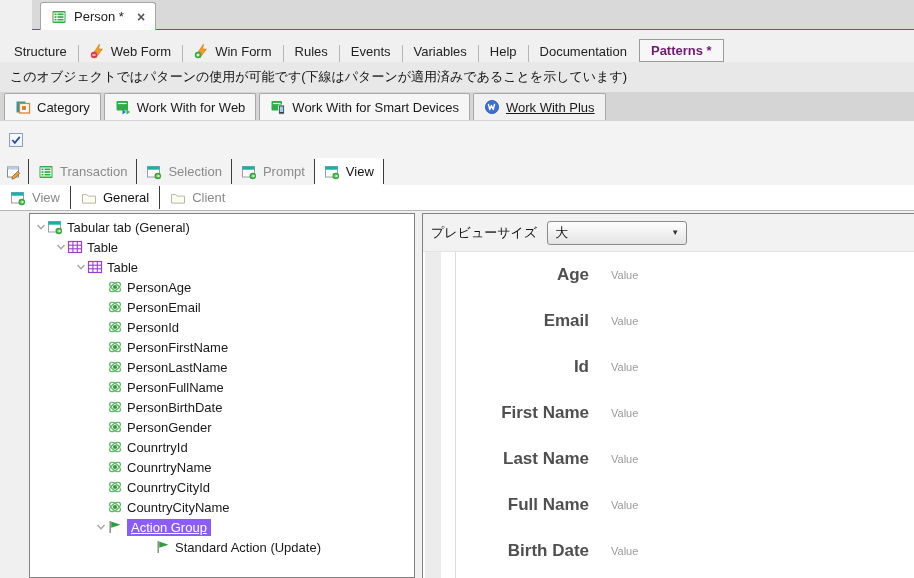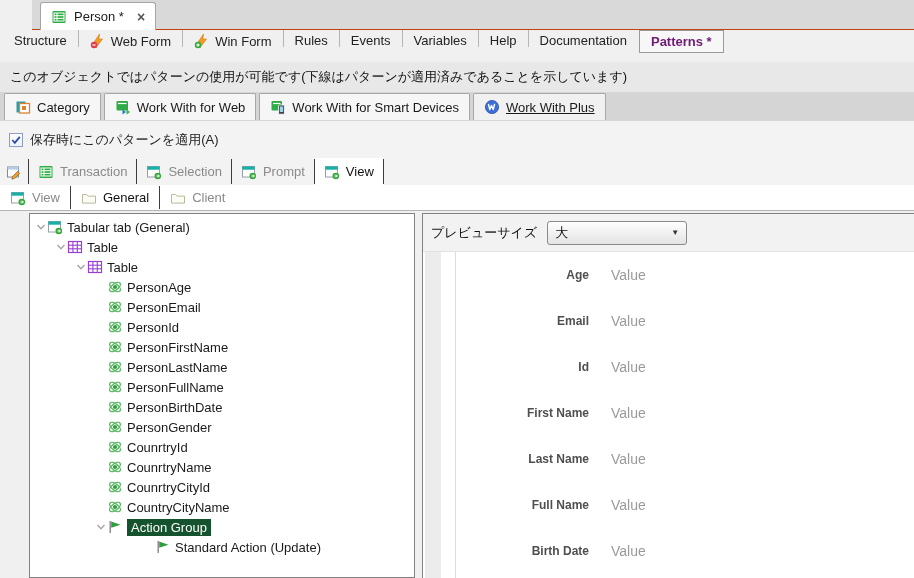--- a/index.html
+++ b/index.html
@@ -6,21 +6,21 @@
   html,body { width:914px; height:578px; overflow:hidden; }
   body { font-family:"Liberation Sans", sans-serif; font-size:13px; color:#222; background:#f0f0f0; position:relative; }
 
   
   .doc-tab-bar { position:absolute; left:0; top:0; width:914px; height:30px; background:#d9d9d9; border-bottom:1px solid #c2410c;margin-left:32px; }
   .doc-tab { position:absolute; left:8px; top:2px; height:28px; background:#fff; border:1px solid #a5a5a5; border-bottom:none; border-radius:3px 3px 0 0; display:flex; align-items:center; padding:0 10px; gap:7px; }
   .doc-tab .title { font-size:13px; color:#1a1a1a; }
   .doc-tab .close { font-size:14px; color:#555; font-weight:bold; margin-left:6px; cursor:default; }
 
   
-  .toolbar { position:absolute; left:0; top:30px; width:914px; height:32px; background:#f0f0f0; display:flex; align-items:flex-start; padding-left:10px; }
+  .toolbar { position:absolute; left:0; top:30px; width:914px; height:32px; background:#f0f0f0; display:flex; align-items:flex-end; padding-left:10px; }
   .tb-item { display:flex; align-items:center; gap:5px; padding:3px 4px; color:#222; white-space:nowrap; }
   .tb-sep { width:1px; height:17px; background:#b5b5b5; margin:0 7px; }
   .tb-patterns { margin-left:8px; border:1px solid #9a9a9a; background:#f7f7f7; color:#701a75; font-weight:bold; padding:3px 11px; white-space:nowrap; }
 
   
   .info-bar { position:absolute; left:0; top:62px; width:914px; height:30px; background:#e8e8e8; display:flex; align-items:center; padding-left:10px; color:#111; }
 
   
   .pattern-bar { position:absolute; left:0; top:92px; width:914px; height:29px; background:#d5d5d5; display:flex; align-items:flex-start; padding:1px 0 0 4px; }
   .p-tab { height:27px; background:#f6f6f6; border:1px solid #a8a8a8; border-bottom:none; border-radius:2px 2px 0 0; display:flex; align-items:center; gap:6px; padding:11px 10px; margin-right:3px; color:#1a1a1a; }
@@ -46,36 +46,36 @@
 
   
   .content { position:absolute; left:16px; top:212px; width:914px; height:366px; background:#f0f0f0;margin-left:13px; }
 
   .tree-panel { position:absolute; left:0; top:1px; width:386px; height:365px; background:#fff; border:1px solid #828282; overflow:hidden; padding-top:3px; }
   .tree-row { display:flex; align-items:center; height:20px; white-space:nowrap; }
   .tree-row .spacer { display:inline-block; width:13px; flex:0 0 13px; }
   .tree-row .chev { display:inline-flex; width:13px; flex:0 0 13px; align-items:center; justify-content:center; }
   .ticon { width:16px; height:16px; flex:0 0 16px; }
   .tlabel { margin-left:4px; color:#1a1a1a; }
-  .tlabel.sel { background:#14532d; color:#fff; padding:1px 4px; margin-left:4px; }
+  .tlabel.sel { background:#8b5cf6; color:#fff; padding:1px 4px; margin-left:4px;text-decoration:underline; }
   .lvl0 { padding-left:4px; } .lvl1 { padding-left:24px; } .lvl2 { padding-left:44px; }
   .lvl3 { padding-left:64px; } .lvl4 { padding-left:112px; }
 
   .right-panel { position:absolute; left:393px; top:1px; width:521px; height:365px; background:#c2410c; border-left:1px solid #828282; border-top:1px solid #828282; overflow:hidden; }
   .preview-bar { height:38px; background:#f2f2f2; border-bottom:1px solid #e2e2e2; display:flex; align-items:center; padding-left:8px; gap:10px; color:#111; }
   .combo { width:140px; height:24px; border:1px solid #8a8a8a; border-radius:3px; background:linear-gradient(#fefefe,#e4e4e4); display:flex; align-items:center; padding:0 7px; }
   .combo .val { flex:1; color:#111; }
   .combo .arrow { font-size:8px; color:#333; }
   .preview-body { position:relative; height:327px; background:#fff; }
   .v-strip { position:absolute; left:2px; top:0; width:16px; height:327px; background:#ececec; }
   .v-line { position:absolute; left:32px; top:0; width:1px; height:327px; background:#dcdcdc; }
   .preview-form { position:absolute; left:36px; top:0; width:480px; }
   .prow { height:46px; display:flex; align-items:center; }
-  .plabel { width:130px; text-align:right; font-weight:bold; color:#4f4f4f; font-size:12px; }
-  .pvalue { margin-left:22px; color:#9a9a9a; font-size:14px; }
+  .plabel { width:130px; text-align:right; font-weight:bold; color:#4f4f4f; font-size:17px; }
+  .pvalue { margin-left:22px; color:#9a9a9a; font-size:11px; }
 
   .hidden-defs { position:absolute; width:0; height:0; overflow:hidden; }
   svg.i16 { width:16px; height:16px; }
 </style>
 </head>
 <body>
 
 <svg class="hidden-defs" aria-hidden="true">
   <defs>
     <symbol id="i-trn" viewBox="0 0 16 16">
@@ -234,21 +234,20 @@
     <span class="lbl">Work With Plus</span>
   </div>
 </div>
 
 <div class="apply-region">
   <span class="checkbox">
     <svg width="12" height="12">
         <use href="#i-check"></use>
       </svg>
   </span>
-  <span>保存時にこのパターンを適用(A)</span>
 </div>
 
 <div class="object-tabs">
   <span class="o-props">
     <svg class="i16">
         <use href="#i-props"></use>
       </svg>
   </span>
   <span class="o-sep"></span>
   <span class="o-tab">

